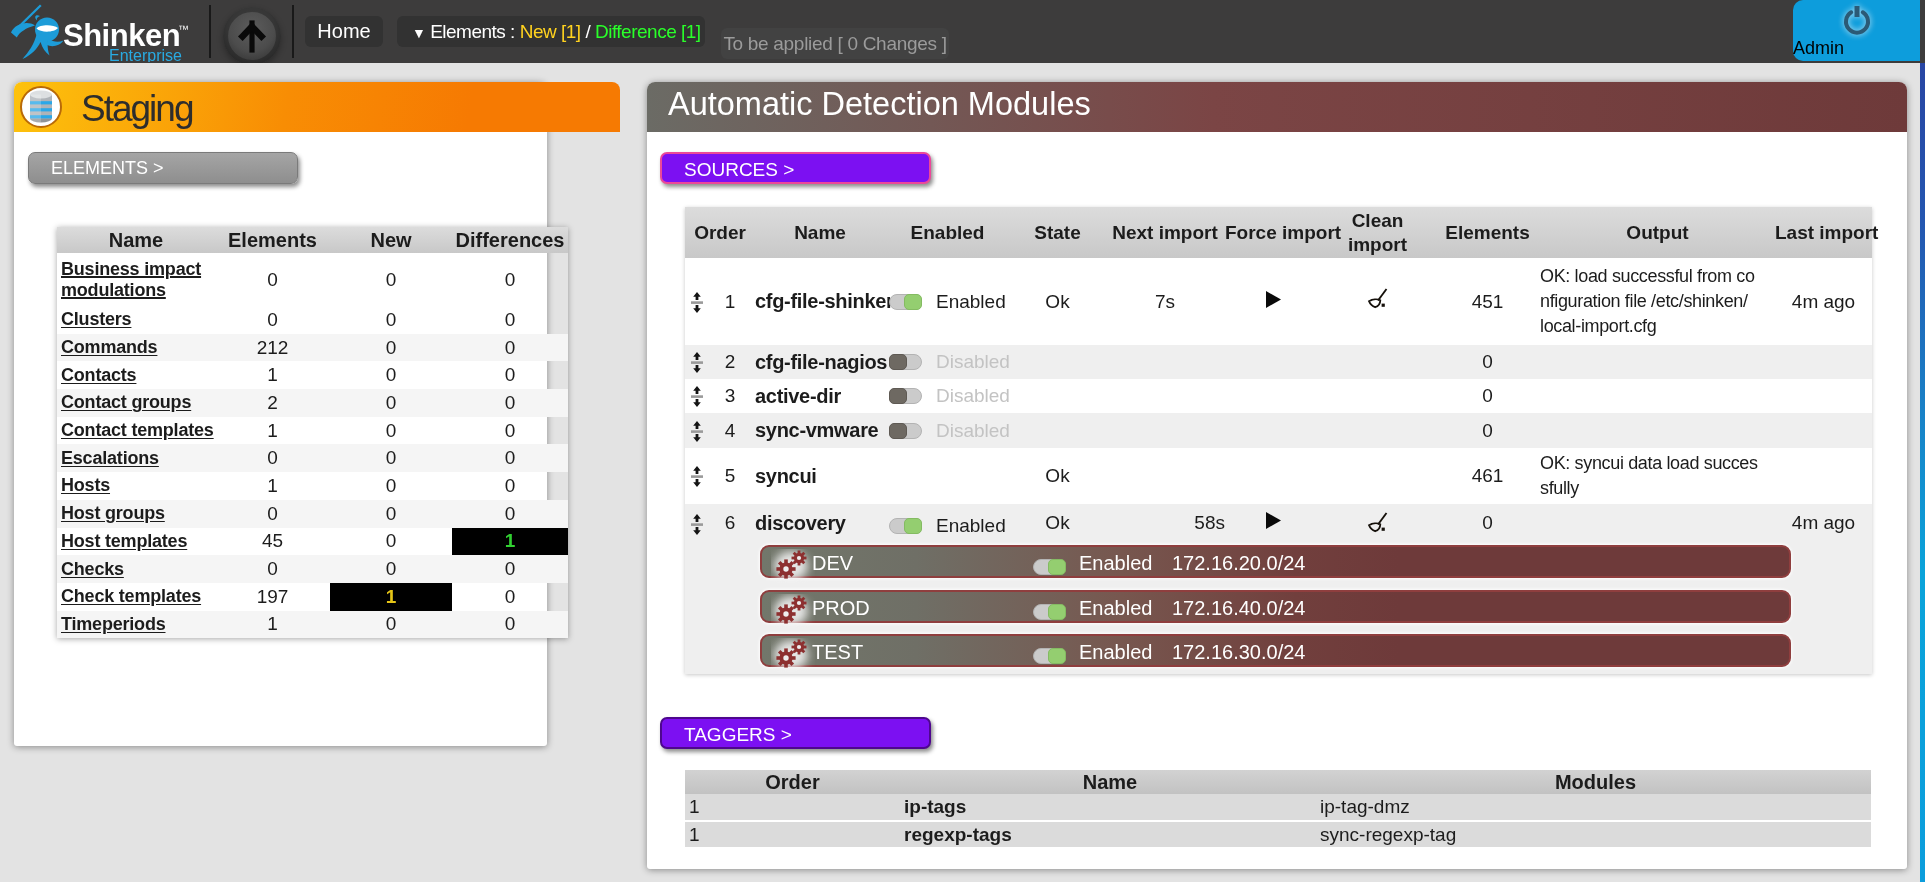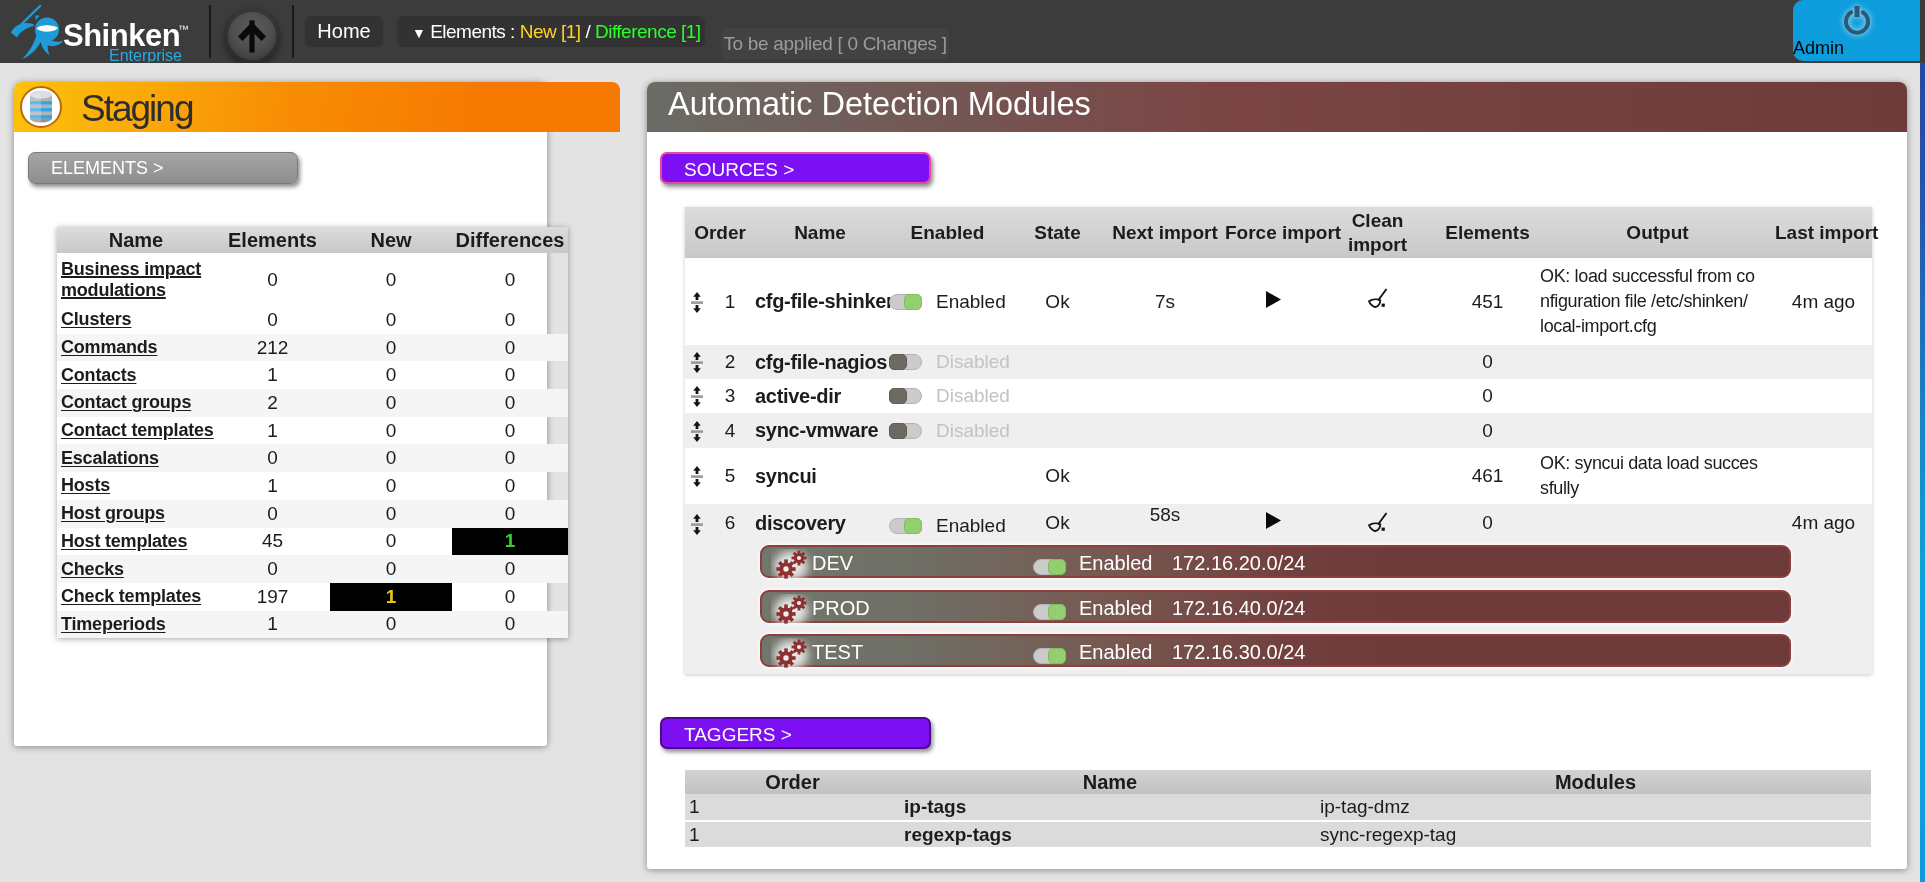--- a/index.html
+++ b/index.html
@@ -387,21 +387,21 @@
     </tr>
     <tr style="height:170px" class="alt">
       <td class="ord otop" style="vertical-align:top; padding-top:8px;"><svg class="drag" width="12" height="21" viewBox="0 0 12 21">
               <path d="M6 0 L9.8 4.8 L7.4 4.8 L7.4 8 L4.6 8 L4.6 4.8 L2.2 4.8 Z" fill="#141414"></path>
               <rect x="0" y="9.3" width="12" height="2.6" fill="#9a9a9a"></rect>
               <path d="M6 21 L9.8 16.2 L7.4 16.2 L7.4 13 L4.6 13 L4.6 16.2 L2.2 16.2 Z" fill="#141414"></path>
             </svg>6</td>
       <td class="nm" style="vertical-align:top; padding-top:8px;">discovery</td>
       <td class="en" style="vertical-align:top; padding-top:10px;"><span class="toggle on"><span class="knob"></span></span><span class="lab">Enabled</span></td>
       <td style="vertical-align:top; padding-top:8px;">Ok</td>
-      <td style="vertical-align:top; padding-top:0;">58s</td>
+      <td style="vertical-align:top; padding-top:8px;text-align:right;">58s</td>
       <td class="play" style="vertical-align:top; padding-top:8px;"><svg width="16" height="17" viewBox="0 0 16 17">
               <path d="M1 0 L16 8.5 L1 17 Z" fill="#0a0a0a"></path>
             </svg></td>
       <td class="clean" style="vertical-align:top; padding-top:8px;"><svg width="22" height="22" viewBox="0 0 22 22">
               <line x1="19.5" y1="1" x2="11" y2="12.5" stroke="#15100a" stroke-width="1.9"></line>
               <path d="M2 13.2 C5.5 11.2, 10.5 10.8, 13.3 12.3 C13.2 15.8, 11.2 18.4, 8.2 19.2 C5.5 18.3, 3.2 16.2, 2 13.2 Z" fill="none" stroke="#15100a" stroke-width="1.8"></path>
               <rect x="14.6" y="15.6" width="3.2" height="3.2" fill="#15100a"></rect>
             </svg></td>
       <td style="vertical-align:top; padding-top:8px;">0</td>
       <td></td>

